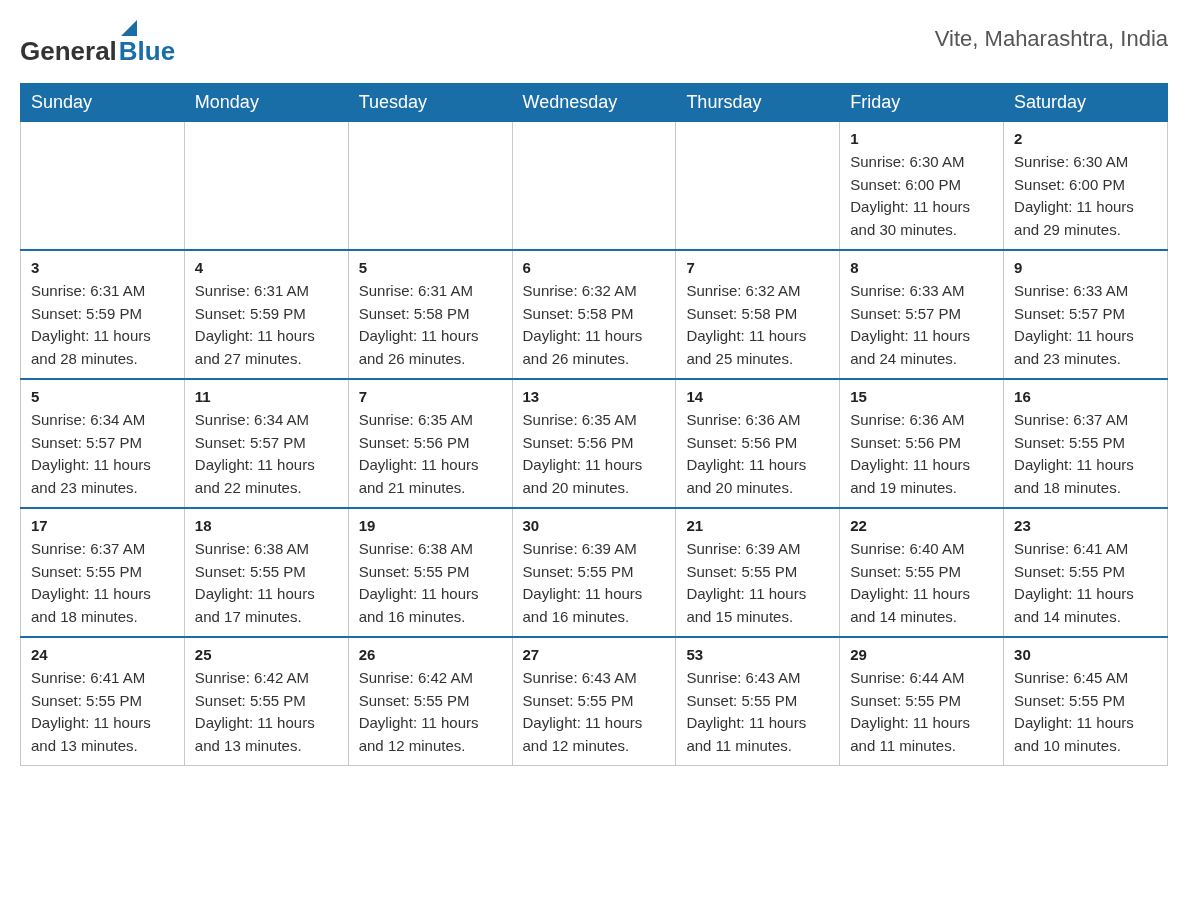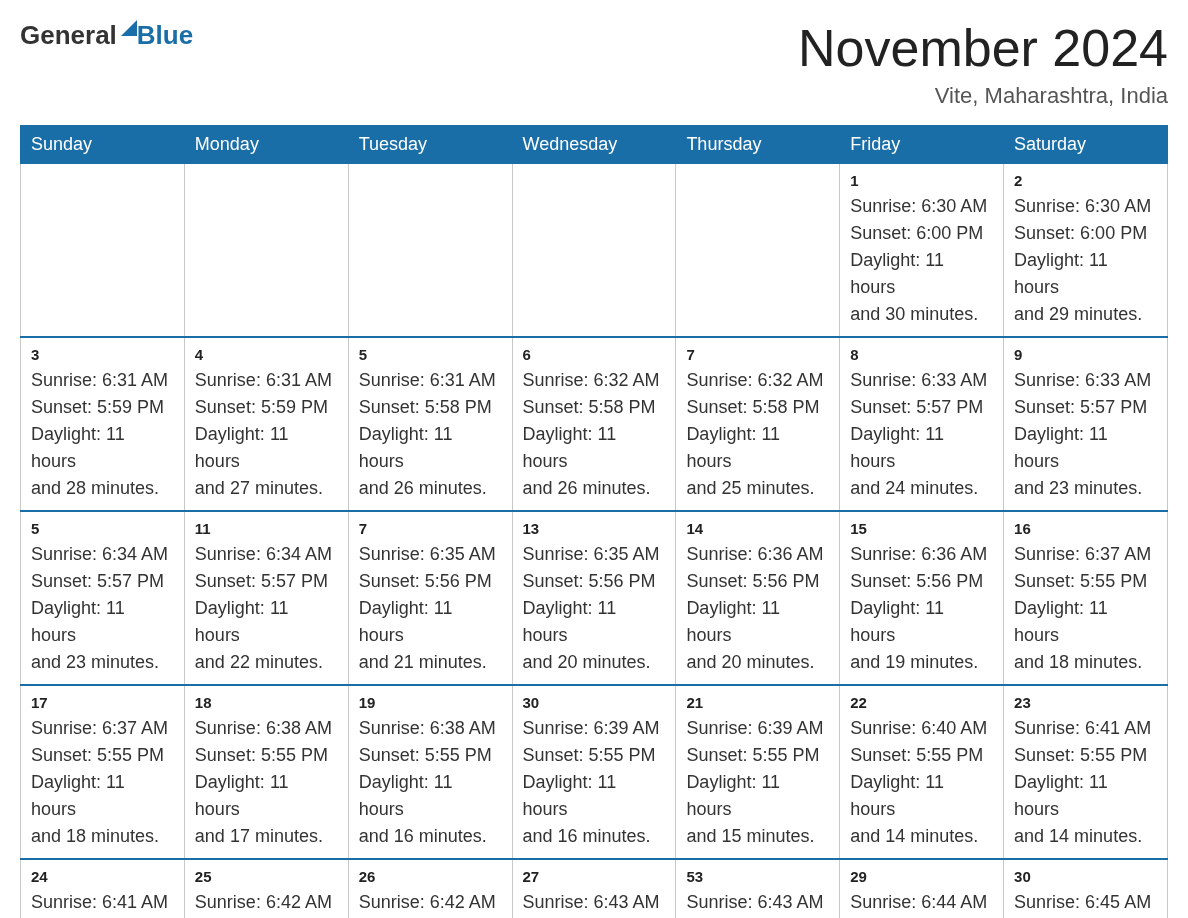--- a/index.html
+++ b/index.html
@@ -76,47 +76,46 @@
       border-top: none;
     }
     .day-number {
       font-size: 15px;
       font-weight: bold;
       color: #222;
       display: block;
       margin-bottom: 4px;
     }
     .day-info {
-      font-size: 18px;
+      font-size: 15px;
       color: #333;
       line-height: 1.5;
     }
     .empty-cell {
       background: #f9f9f9;
     }
     .logo-text-combined {
       display: flex;
       align-items: flex-end;
     }
   </style>
 </head>
 <body>
 
 <div class="header">
   <div class="logo">
     <div class="logo-text-combined">
       <span class="logo-general">General</span>
-      <div style="display:inline-flex; flex-direction:row; align-items:flex-start; margin-left:2px;">
+      <div style="display:inline-flex; flex-direction:column; align-items:flex-start; margin-left:2px;">
         <div style="width:0;height:0;border-left:16px solid transparent;border-bottom:16px solid #1a6ea8; margin-left:2px;"></div>
         <span class="logo-blue">Blue</span>
       </div>
     </div>
   </div>
   <div class="title-section">
-    <h1 class="main-title">November 2024</h1>
     <p class="subtitle">Vite, Maharashtra, India</p>
   </div>
 </div>
 
 <table class="calendar">
   <thead>
     <tr>
     <th>Sunday</th>
         <th>Monday</th>
         <th>Tuesday</th>

